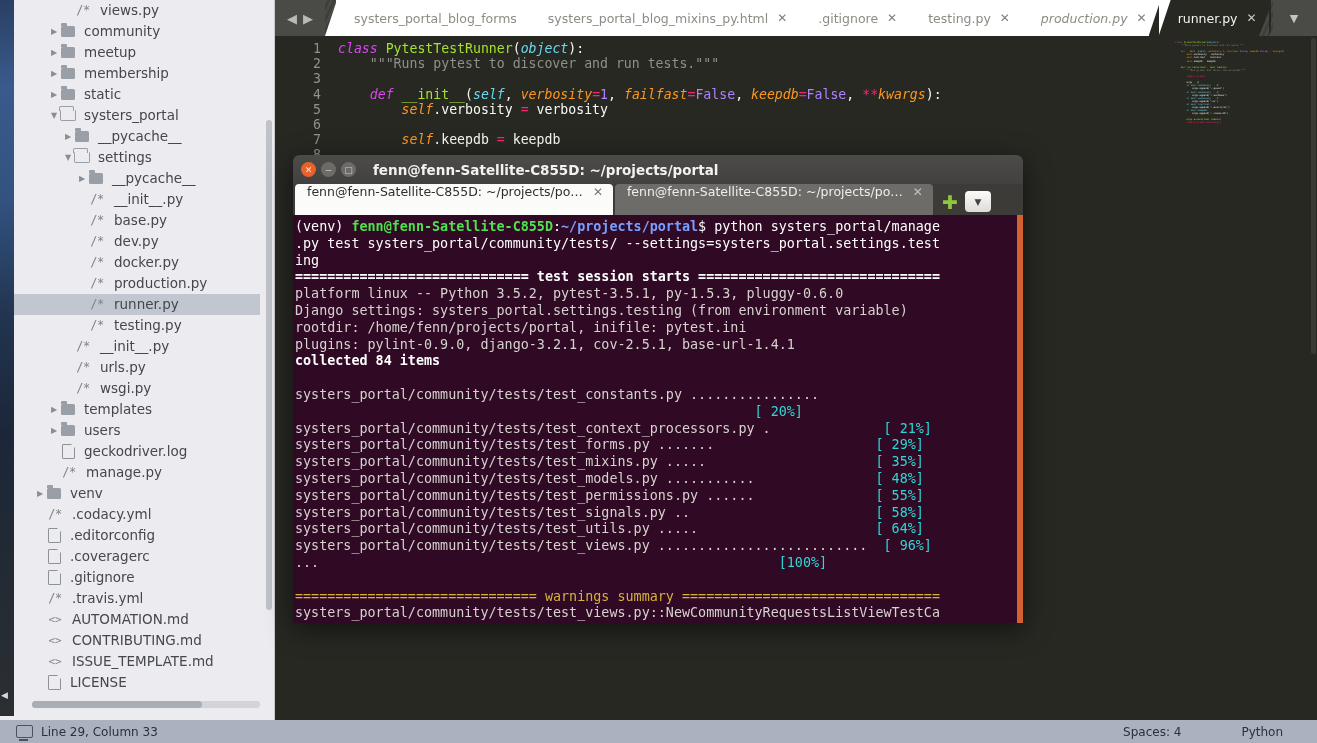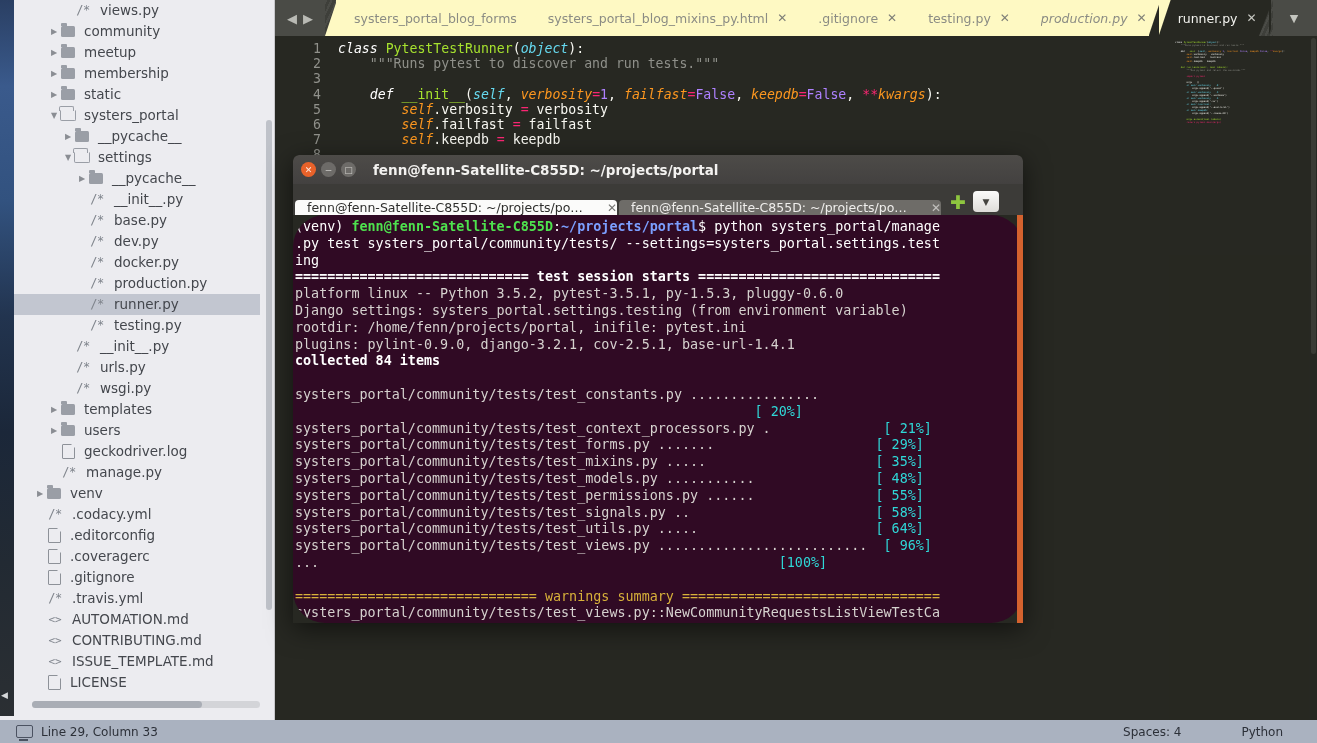--- a/index.html
+++ b/index.html
@@ -76,21 +76,21 @@
   #tab-nav{
     width:50px;flex:0 0 50px;background:#4a4b46;
     display:flex;align-items:center;justify-content:center;gap:6px;
     color:#b9bab4;font-size:13px;
   }
   #tab-nav .nv{cursor:pointer;}
   #tab-strip{flex:1 1 auto;display:flex;align-items:stretch;overflow:hidden;position:relative;}
   .tab{
     display:flex;align-items:center;gap:9px;
     padding:0 13px 0 18px;
-    background:#fef9c3;
+    background:#ffffff;
     color:#8b8c84;font-size:12.5px;
     position:relative;
     max-width:250px;white-space:nowrap;
     cursor:pointer;
   }
   .tab .tname{overflow:hidden;text-overflow:ellipsis;}
   .tab .tx{color:#7d7e77;font-size:12px;line-height:1;}
   .tab.italic .tname{font-style:italic;}
   .tab.active{background:#272822;color:#f2f2ee;}
   .tab.active .tx{color:#c9cac4;}
@@ -129,21 +129,21 @@
     font-family:"DejaVu Sans Mono","Liberation Mono",monospace;
     font-size:13.2px;line-height:15.2px;
     padding-top:5px;
   }
   .cline{display:flex;height:15.2px;white-space:pre;}
   .gut{
     flex:0 0 46px;text-align:right;padding-right:12px;
     color:#90918b;
   }
   .ctext{position:relative;padding-left:5px;}
-  .kw{color:#ffffff;font-style:italic;}
+  .kw{color:#d946ef;font-style:italic;}
   .kw2{color:#f92672;}
   .cls{color:#a6e22e;}
   .par{color:#66d9ef;font-style:italic;}
   .fn{color:#a6e22e;}
   .str{color:#8f908a;}
   .num{color:#ae81ff;}
   .self{color:#fd971f;font-style:italic;}
   .plain{color:#f8f8f2;}
   .op{color:#f92672;}
   .arg{color:#fd971f;font-style:italic;}
@@ -181,22 +181,22 @@
   .wbtn.max{background:#6d6b68;color:#cfcdca;}
   #term-title{
     color:#f3f2f0;font-size:13.5px;font-weight:bold;margin-left:12px;
     font-family:"DejaVu Sans","Liberation Sans",sans-serif;
   }
   #term-tabbar{
     height:31px;background:#3c3b38;
     display:flex;align-items:flex-end;padding:0 4px 0 0;
   }
   .tterm{
-    height:15px;display:flex;align-items:center;gap:24px;
-    padding:0 10px 0 12px;font-size:12.5px;
+    height:15px;display:flex;align-items:center;gap:10px;
+    padding:0 10px 16px 12px;font-size:12.5px;
     border-radius:4px 4px 0 0;margin-left:2px;
     white-space:nowrap;max-width:300px;cursor:pointer;
   }
   .tterm.active{background:#fbfbfa;color:#2f2f2d;}
   .tterm.inactive{background:#6e6c68;color:#efeeec;}
   .tterm .tclose{font-size:12px;opacity:.65;}
   #term-plus{
     width:22px;height:27px;display:flex;align-items:center;justify-content:center;
     color:#8ec63f;font-size:19px;font-weight:bold;margin-left:6px;cursor:pointer;
   }
@@ -207,21 +207,20 @@
     font-size:9px;color:#45443f;cursor:pointer;
   }
   #term-body{
     position:absolute;left:0;top:60px;right:0;bottom:0;
     background:#300a24;
     font-family:"DejaVu Sans Mono","Liberation Mono",monospace;
     font-size:13.4px;line-height:16.8px;
     padding:4px 4px 0 2px;
     color:#e8e6e3;white-space:pre;
     overflow:hidden;
-    border-radius:32px;
   }
   #term-scroll{
     position:absolute;right:0;top:60px;width:6px;bottom:0;background:#2a0a20;
   }
   #term-scroll-thumb{position:absolute;right:0;top:0;width:6px;height:408px;background:#d4622e;}
   .t-green{color:#4ee24e;font-weight:bold;}
   .t-blue{color:#7b9fff;font-weight:bold;}
   .t-white{color:#ffffff;}
   .t-bold{color:#ffffff;font-weight:bold;text-align:right;}
   .t-cyan{color:#2fd7d7;}
@@ -526,21 +525,21 @@
       </div>
     <div id="tab-overflow">▼</div>
   </div>
 
   <div id="code">
       <div class="cline"><span class="gut">1</span><span class="ctext"><span class="kw">class </span><span class="cls">PytestTestRunner</span><span class="plain">(</span><span class="par">object</span><span class="plain">):</span></span></div>
       <div class="cline"><span class="gut">2</span><span class="ctext"><span class="str">    """Runs pytest to discover and run tests."""</span></span></div>
       <div class="cline"><span class="gut">3</span><span class="ctext">&nbsp;</span></div>
       <div class="cline"><span class="gut">4</span><span class="ctext"><span class="plain">    </span><span class="kw">def </span><span class="fn">__init__</span><span class="plain">(</span><span class="par">self</span><span class="plain">, </span><span class="arg">verbosity</span><span class="op">=</span><span class="num">1</span><span class="plain">, </span><span class="arg">failfast</span><span class="op">=</span><span class="num">False</span><span class="plain">, </span><span class="arg">keepdb</span><span class="op">=</span><span class="num">False</span><span class="plain">, </span><span class="op">**</span><span class="arg">kwargs</span><span class="plain">):</span></span></div>
       <div class="cline"><span class="gut">5</span><span class="ctext"><span class="plain">        </span><span class="self">self</span><span class="plain">.verbosity </span><span class="op">=</span><span class="plain"> verbosity</span></span></div>
-      <div class="cline"><span class="gut">6</span><span class="ctext"><span class="plain">        </span><span class="self">self</span><span class="plain">.failfast </span><span class="op">=</span><span class="plain"> failfast</span></span></div>
+      <div class="cline"><span class="gut">6</span></div>
       <div class="cline"><span class="gut">7</span><span class="ctext"><span class="plain">        </span><span class="self">self</span><span class="plain">.keepdb </span><span class="op">=</span><span class="plain"> keepdb</span></span></div>
       <div class="cline"><span class="gut">8</span><span class="ctext">&nbsp;</span></div>
     </div>
   <div id="minimap">
       <div class="mline"><span class="kw">class </span><span class="cls">PytestTestRunner</span><span class="plain">(</span><span class="par">object</span><span class="plain">):</span></div>
       <div class="mline"><span class="str">    """Runs pytest to discover and run tests."""</span></div>
       <div class="mline">&nbsp;</div>
       <div class="mline"><span class="plain">    </span><span class="kw">def </span><span class="fn">__init__</span><span class="plain">(</span><span class="par">self</span><span class="plain">, </span><span class="arg">verbosity</span><span class="op">=</span><span class="num">1</span><span class="plain">, </span><span class="arg">failfast</span><span class="op">=</span><span class="num">False</span><span class="plain">, </span><span class="arg">keepdb</span><span class="op">=</span><span class="num">False</span><span class="plain">, </span><span class="op">**</span><span class="arg">kwargs</span><span class="plain">):</span></div>
       <div class="mline"><span class="plain">        </span><span class="self">self</span><span class="plain">.verbosity </span><span class="op">=</span><span class="plain"> verbosity</span></div>
       <div class="mline"><span class="plain">        </span><span class="self">self</span><span class="plain">.failfast </span><span class="op">=</span><span class="plain"> failfast</span></div>

